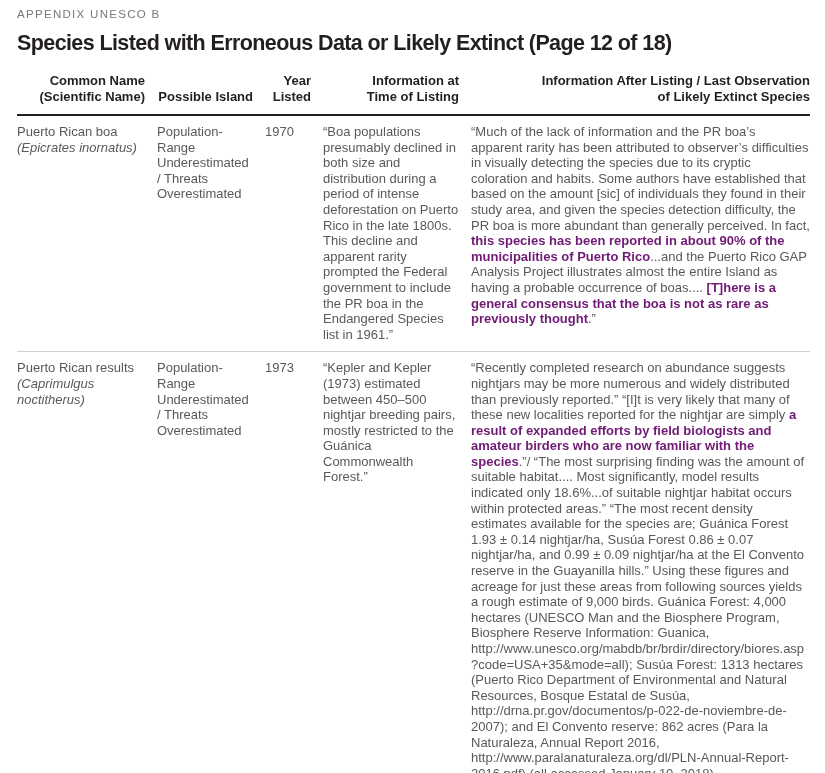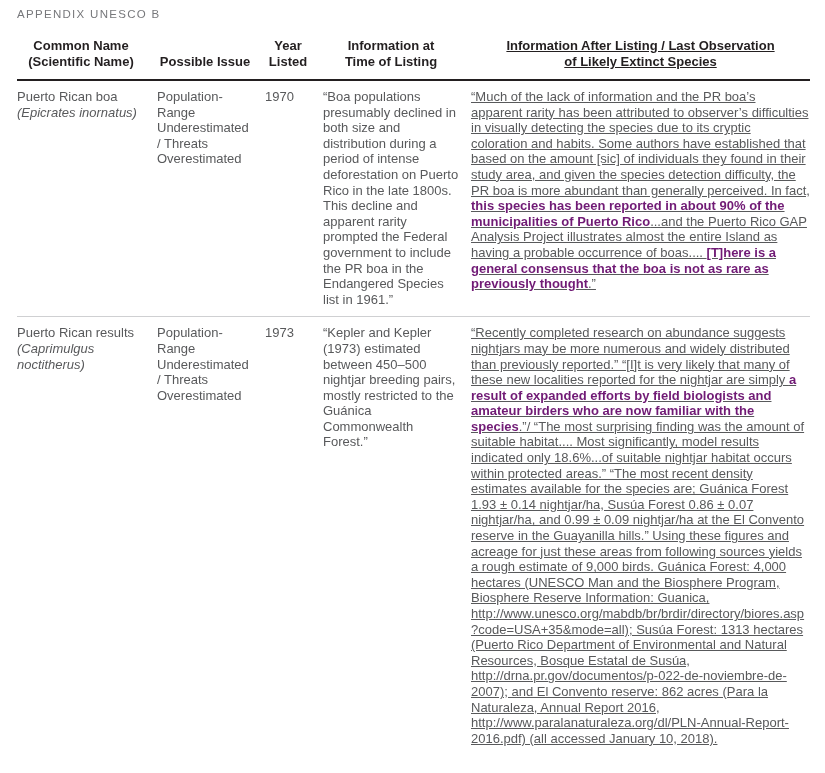--- a/index.html
+++ b/index.html
@@ -22,57 +22,58 @@
   table{
     border-collapse:collapse;table-layout:fixed;
     width:793px;margin-top:17px;
   }
   col.c1{width:140px}
   col.c2{width:108px}
   col.c3{width:58px}
   col.c4{width:148px}
   col.c5{width:339px}
   th{
-    text-align:center;vertical-align:bottom;
+    text-align:right;vertical-align:bottom;
     font-size:13px;font-weight:700;color:#231f20;
     line-height:16px;padding:0 12px 9px 0;
     white-space:pre-line;
     border-bottom:2px solid #231f20;
   }
   td{
     vertical-align:top;
     font-size:13px;line-height:15.6px;
     padding:8px 12px 9px 0;
     border-bottom:1px solid #cfd0d2;
     overflow-wrap:break-word;
   }
-  th:last-child,td:last-child{padding-right:0;text-decoration:underline;}
+  th:last-child,td:last-child{padding-right:0;}
   tbody tr:last-child td{border-bottom:none;padding-bottom:2px;}
   .b{font-weight:700;color:#701a75;}
   .i{font-style:italic;}
 </style>
 </head>
 <body>
 
 <div class="page">
   <div class="eyebrow">APPENDIX UNESCO B</div>
+  <h1 class="title">Species Listed with Erroneous Data or Likely Extinct (Page 12 of 18)</h1>
 
   <table>
     <colgroup>
       <col class="c1">
         <col class="c2">
         <col class="c3">
         <col class="c4">
         <col class="c5">
     </colgroup>
     <thead>
       <tr>
         <th>Common Name
 (Scientific Name)</th>
-        <th>Possible Issue</th>
+        <th>Possible Island</th>
         <th>Year
 Listed</th>
         <th>Information at
 Time of Listing</th>
         <th>Information After Listing / Last Observation
 of Likely Extinct Species</th>
       </tr>
     </thead>
     <tbody>
       <tr>

